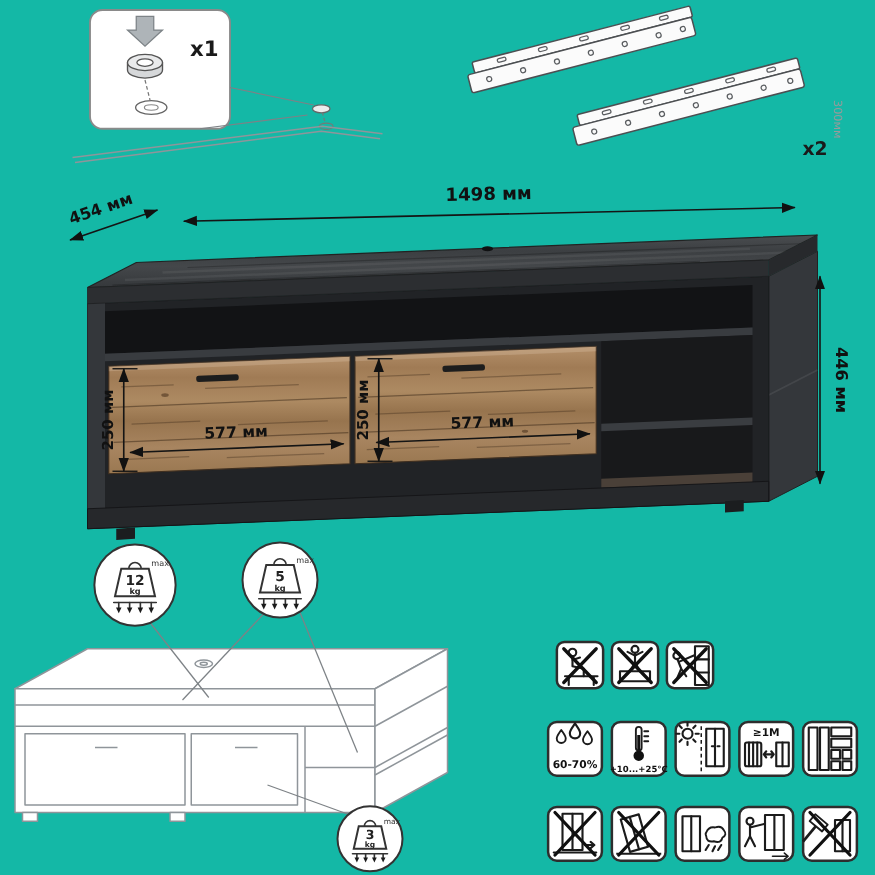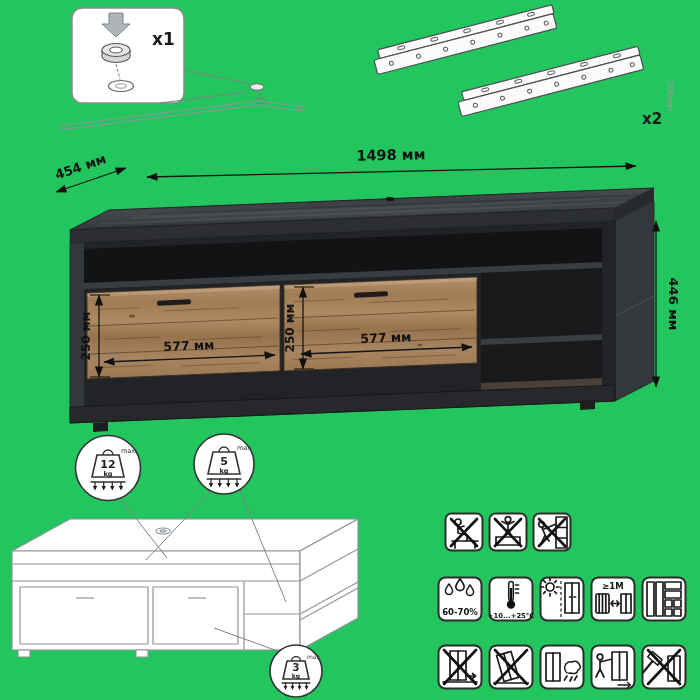--- a/index.html
+++ b/index.html
@@ -1,17 +1,17 @@
 <!DOCTYPE html>
 <html><head>
 <meta charset="utf-8">
 <style>
   *{margin:0;padding:0;box-sizing:border-box}
   body{background:#ffffff}
-  .sheet{position:relative;width:700px;height:700px;background:#22c55e;overflow:hidden;font-family:"DejaVu Sans",sans-serif}
+  .sheet{position:relative;width:700px;height:700px;background:#14b8a6;overflow:hidden;font-family:"DejaVu Sans",sans-serif}
   svg text{font-family:"DejaVu Sans","Liberation Sans",sans-serif}
   .dim-line{stroke:#151515;stroke-width:1.3;fill:none}
   .dim-tick{stroke:#151515;stroke-width:1.1}
   .dim-text{font-weight:bold;fill:#111;text-anchor:middle}
   .outline{stroke:#8f959a;stroke-width:1.2;fill:none;stroke-linejoin:round}
   .outline-f{stroke:#8f959a;stroke-width:1.2;fill:#ffffff;stroke-linejoin:round}
   .lead{stroke:#7d8286;stroke-width:1;fill:none}
   .ib{fill:#fff;stroke:#2d2d2d;stroke-width:2}
   .pic{stroke:#1b1b1b;stroke-width:1.7;fill:none;stroke-linecap:round;stroke-linejoin:round}
   .picf{stroke:#1b1b1b;stroke-width:1.5;fill:#fff;stroke-linejoin:round}

